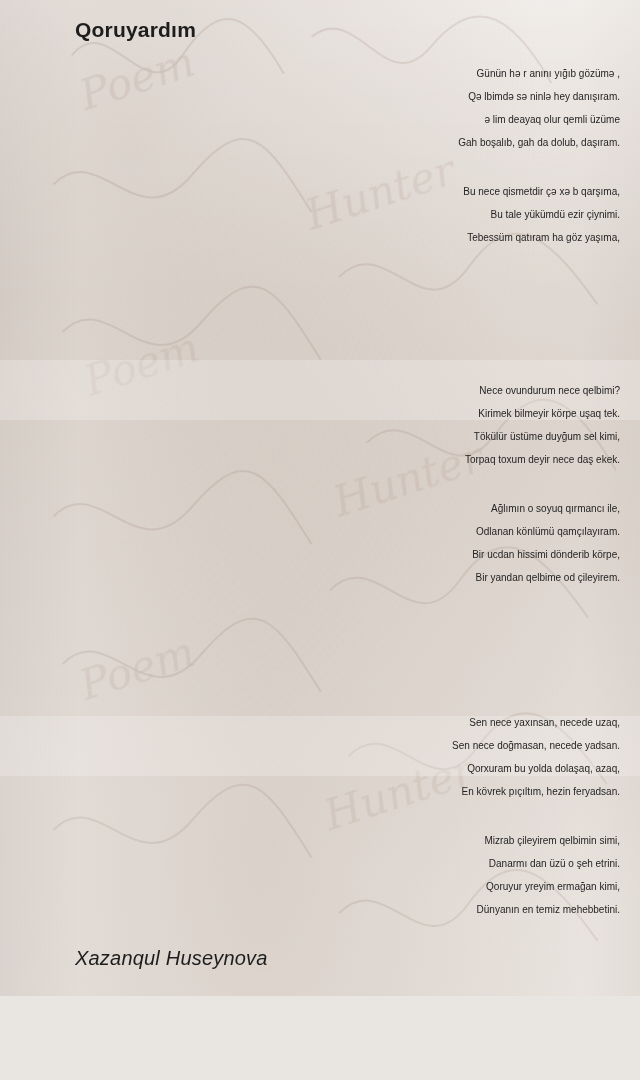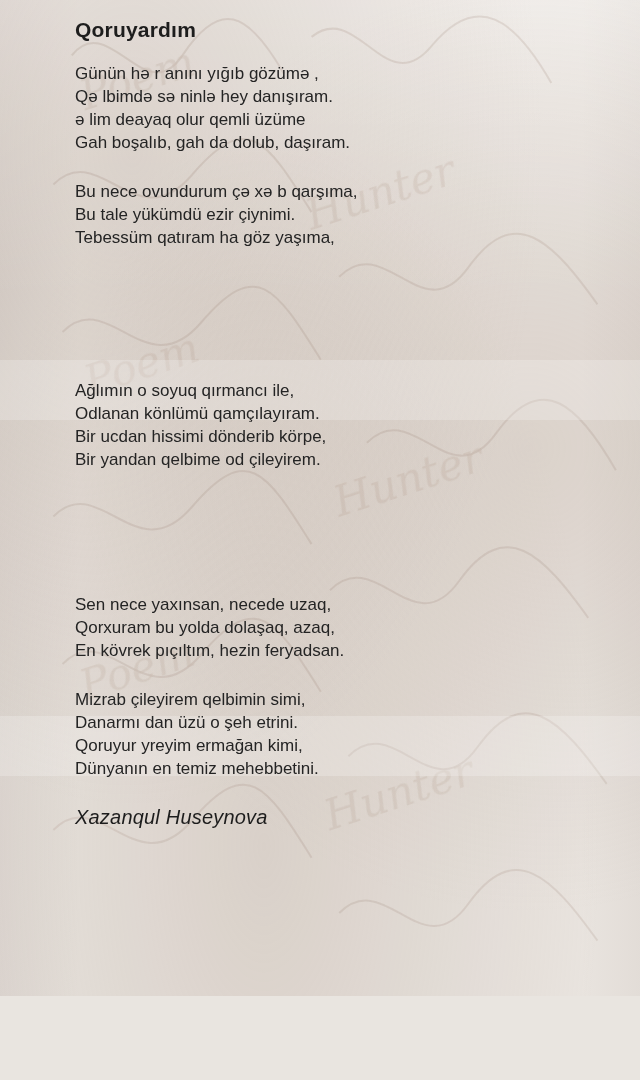--- a/index.html
+++ b/index.html
@@ -58,24 +58,25 @@
     font-size: 21px;
     font-weight: bold;
     color: #1d1d1d;
     margin: 0 0 20px 0;
     letter-spacing: 0.2px;
   }
   .stanza {
     margin: 0 0 26px 0;
   }
   .line {
-    font-size: 17px;
+    font-size: 10px;
     line-height: 23px;
     color: #242424;
     white-space: pre-wrap;
+    text-align: right;
   }
   .gap-lg { height: 104px; }
   .gap-md { height: 96px; }
   .author {
     margin-top: 14px;
     font-size: 20px;
     font-style: italic;
     color: #1d1d1d;
     letter-spacing: 0.2px;
   }
@@ -121,39 +122,46 @@
     <h1 class="poem-title">Qoruyardım</h1>
 
     <div class="stanza">
       <div class="line">Günün hə r anını yığıb gözümə ,</div>
       <div class="line">Qə lbimdə sə ninlə hey danışıram.</div>
       <div class="line">ə lim deayaq olur qemli üzüme</div>
       <div class="line">Gah boşalıb, gah da dolub, daşıram.</div>
     </div>
 
     <div class="stanza">
-      <div class="line">Bu nece ovundurum çə xə b qarşıma,</div>
+      <div class="line">Bu nece qismetdir çə xə b qarşıma,</div>
       <div class="line">Bu tale yükümdü ezir çiynimi.</div>
       <div class="line">Tebessüm qatıram ha göz yaşıma,</div>
     </div>
 
     <div class="gap-lg"></div>
 
+    <div class="stanza">
+      <div class="line">Nece ovundurum nece qelbimi?</div>
+      <div class="line">Kirimek bilmeyir körpe uşaq tek.</div>
+      <div class="line">Tökülür üstüme duyğum sel kimi,</div>
+      <div class="line">Torpaq toxum deyir nece daş ekek.</div>
+    </div>
 
     <div class="stanza">
       <div class="line">Ağlımın o soyuq qırmancı ile,</div>
       <div class="line">Odlanan könlümü qamçılayıram.</div>
       <div class="line">Bir ucdan hissimi dönderib körpe,</div>
       <div class="line">Bir yandan qelbime od çileyirem.</div>
     </div>
 
     <div class="gap-md"></div>
 
     <div class="stanza">
       <div class="line">Sen nece yaxınsan, necede uzaq,</div>
+      <div class="line">Sen nece doğmasan, necede yadsan.</div>
       <div class="line">Qorxuram bu yolda dolaşaq, azaq,</div>
       <div class="line">En kövrek pıçıltım, hezin feryadsan.</div>
     </div>
 
     <div class="stanza">
       <div class="line">Mizrab çileyirem qelbimin simi,</div>
       <div class="line">Danarmı dan üzü o şeh etrini.</div>
       <div class="line">Qoruyur yreyim ermağan kimi,</div>
       <div class="line">Dünyanın en temiz mehebbetini.</div>
     </div>

